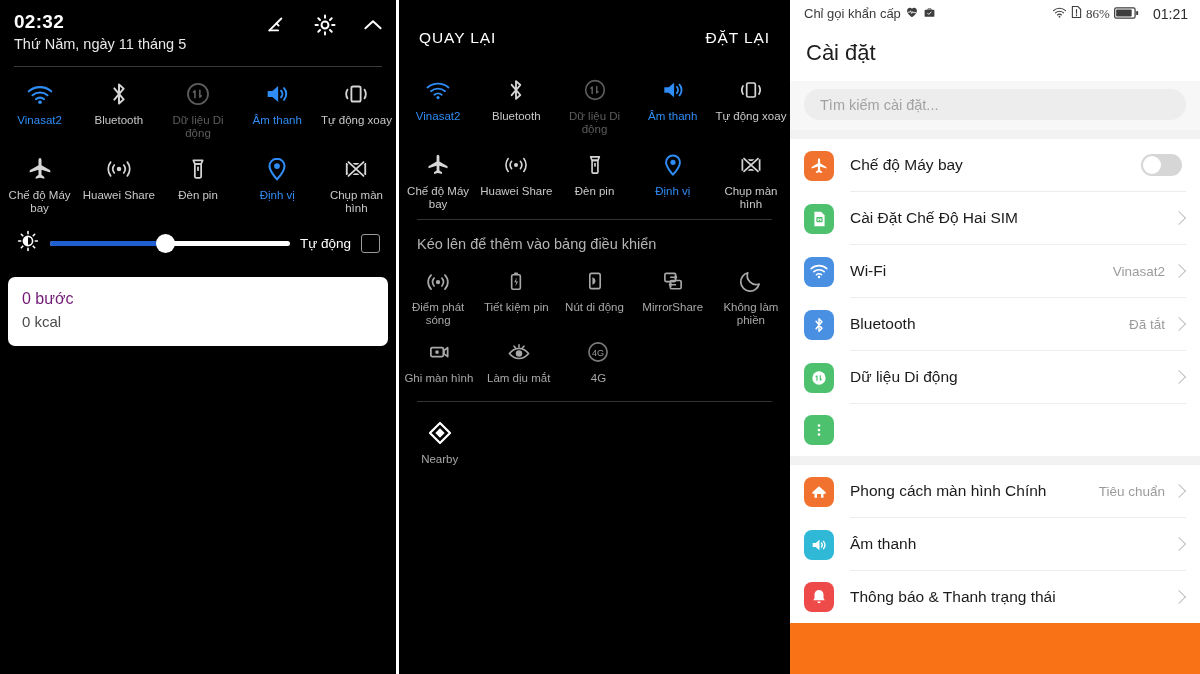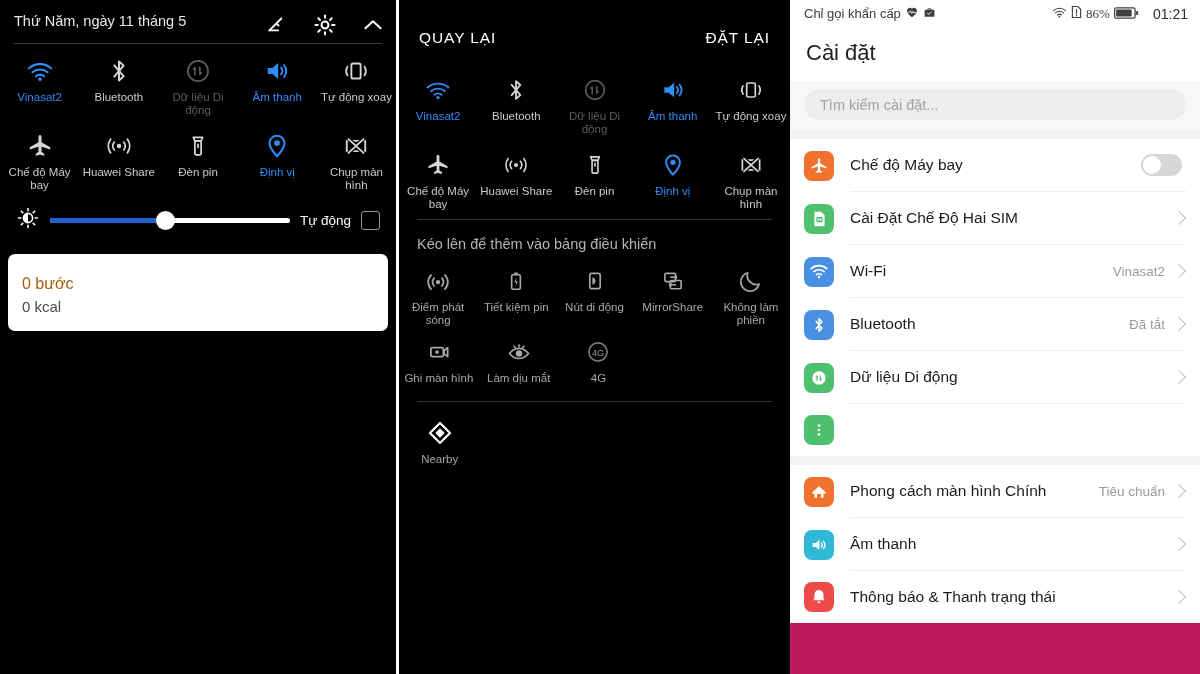--- a/index.html
+++ b/index.html
@@ -4,21 +4,21 @@
 <style>
   html,body{margin:0;padding:0;background:#ffffff;}
   body{width:1200px;height:674px;font-family:"Liberation Sans",sans-serif;overflow:hidden;}
   .stage{position:relative;width:1200px;height:674px;display:flex;background:#000;}
 
   
   .panel{position:relative;height:674px;overflow:hidden;}
   .p1{width:396px;background:#000;}
   .divider-v{width:3px;height:674px;background:#ffffff;}
   .p2{width:391px;background:#000;}
-  .p3{width:410px;background:#be185d;}
+  .p3{width:410px;background:#f97316;}
 
   
   .sh-header{padding:10px 14px 6px 14px;position:relative;}
   .sh-time{color:#ffffff;font-size:19px;font-weight:bold;line-height:23px;letter-spacing:.3px;}
   .sh-date{color:#e8e8e8;font-size:14.5px;line-height:20px;margin-top:1px;}
   .sh-actions{position:absolute;right:10px;top:12px;display:flex;align-items:center;gap:22px;}
   .sh-actions .ico{width:26px;height:26px;display:block;}
   .sh-rule{height:1px;background:#3a3a3a;margin:6px 14px 0 14px;}
 
   .qs-grid{display:flex;margin-top:8px;}
@@ -33,21 +33,21 @@
   .bright-track{position:relative;flex:1;height:5px;border-radius:3px;background:#ffffff;}
   .bright-fill{position:absolute;left:0;top:0;height:5px;border-radius:3px;background:#1f5fd0;}
   .bright-knob{position:absolute;top:-7px;width:19px;height:19px;border-radius:50%;background:#fff;}
   .auto-lbl{color:#ffffff;font-size:13.5px;}
   .auto-box{width:17px;height:17px;border:1.6px solid #9a9a9a;border-radius:3px;}
 
   
   .notif-card{margin:10px 8px 0 8px;background:#ffffff;border-radius:7px;padding:10px 14px 14px 14px;}
   .notif-head{display:flex;align-items:center;gap:9px;}
   .notif-app{color:#5a5a5a;font-size:13px;}
-  .notif-line1{color:#a16207;font-size:16px;margin-top:9px;line-height:21px;}
+  .notif-line1{color:#701a75;font-size:16px;margin-top:1px;line-height:21px;}
   .notif-line2{color:#4b4b4b;font-size:15px;margin-top:3px;line-height:20px;}
 
   
   .ed-top{display:flex;justify-content:space-between;align-items:center;padding:29px 20px 16px 20px;gap:8px;}
   .ed-btn{color:#ffffff;font-size:15.5px;letter-spacing:.9px;}
   .ed-rule{height:1px;background:#333333;margin:6px 18px 0 18px;}
   .ed-hint{color:#b4b4b4;font-size:14.5px;padding:16px 18px 6px 18px;}
   .qs-grid2{display:flex;margin-top:2px;}
   .qs-grid2 .qs-item{padding-top:6px;}
   .qs-grid2 .qs-lbl{color:#a8a8a8;}
@@ -79,20 +79,21 @@
   .st-toggle .kn{position:absolute;left:2px;top:2px;width:18px;height:18px;border-radius:50%;background:#ffffff;}
 </style>
 </head>
 <body>
 
 <div class="stage">
 
   <div class="panel p1">
 
     <div class="sh-header">
+      <div class="sh-time">02:32</div>
       <div class="sh-date">Thứ Năm, ngày 11 tháng 5</div>
 
       <div class="sh-actions">
         <span class="ico">
           <svg viewBox="0 0 24 24" width="26" height="26">
               <path d="M5 17 L16 6" stroke="#fff" stroke-width="1.7" fill="none" stroke-linecap="round"></path>
               <path d="M11.5 10.5 L13.5 12.5" stroke="#fff" stroke-width="1.7" fill="none" stroke-linecap="round"></path>
               <path d="M5 17 L13 17" stroke="#fff" stroke-width="1.7" fill="none" stroke-linecap="round"></path>
             </svg>
         </span>

